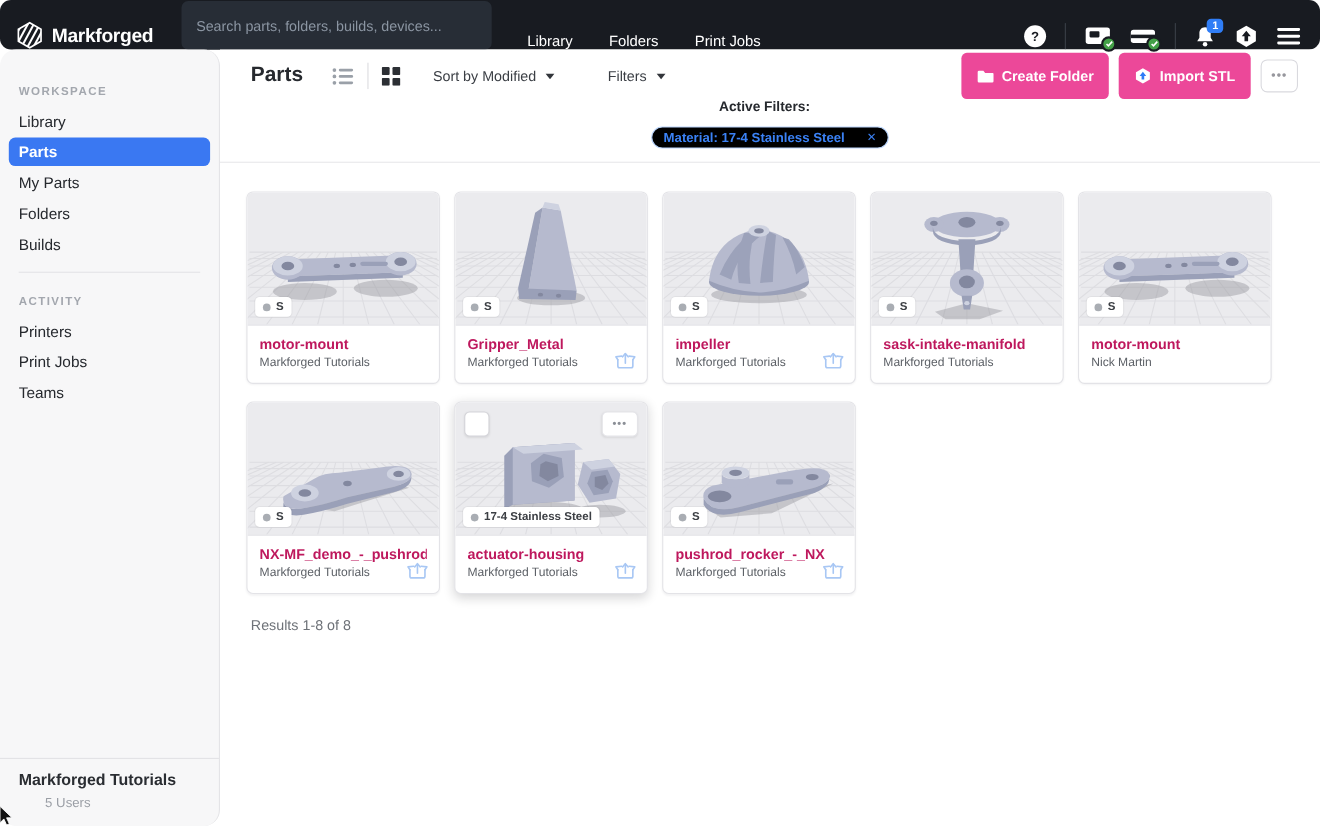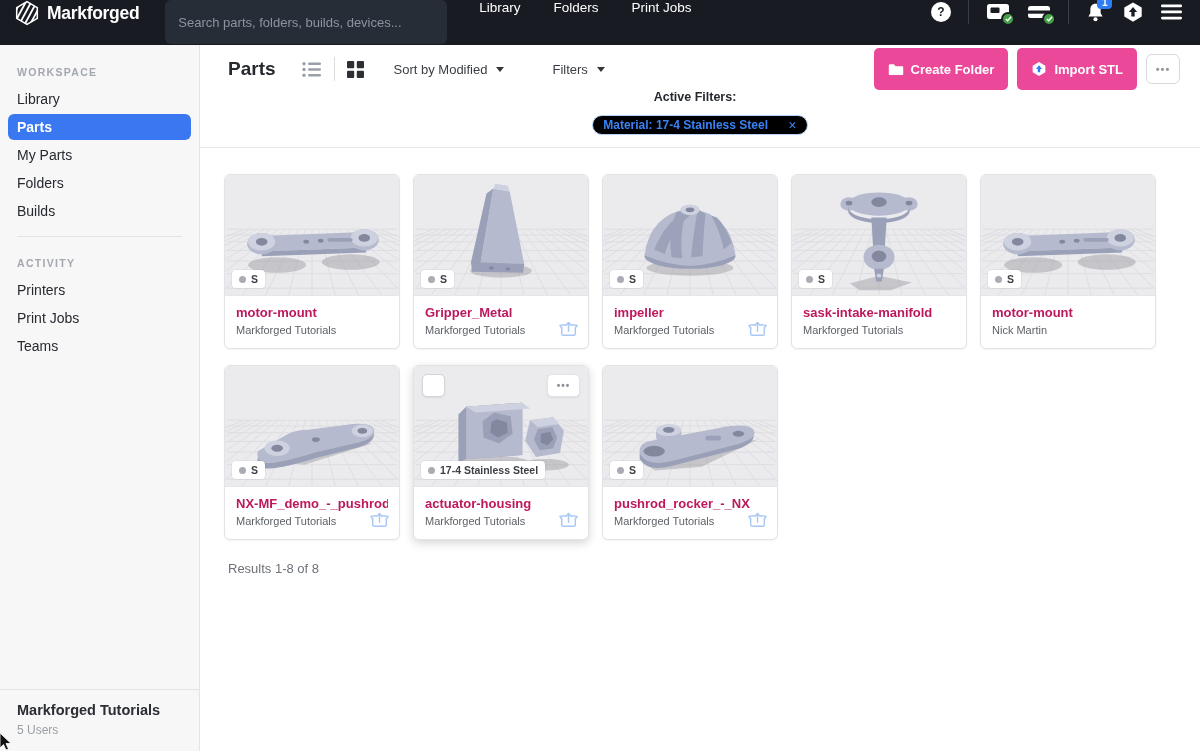--- a/index.html
+++ b/index.html
@@ -1,20 +1,20 @@
 <!DOCTYPE html>
 <html><head>
 <meta charset="utf-8">
 <style>
   * { margin:0; padding:0; box-sizing:border-box; }
   html,body { width:1200px; height:751px; overflow:hidden; background:#fff;
     font-family:"Liberation Sans","DejaVu Sans",sans-serif; }
 
   
-  .navbar { height:45px; background:#181b21; display:flex; align-items:flex-start; padding:0 18px 0 14px; }
+  .navbar { height:45px; background:#181b21; display:flex; align-items:flex-end; padding:0 18px 0 14px;border-radius:10px; }
   .brand { display:flex; align-items:center; gap:7px; color:#fff; font-weight:bold; font-size:17.5px; letter-spacing:-0.3px; }
   .search-input { margin-left:26px; width:282px; height:44px; background:#272d36; border:none; border-radius:6px;
     color:#cfd6de; font-size:13px; padding:0 13px; outline:none; }
   .search-input::placeholder { color:#8b95a2; }
   .nav-links { display:flex; gap:33px; margin-left:32px; }
   .nav-link { color:#fff; font-size:13.5px; cursor:pointer; }
   .nav-right { margin-left:auto; display:flex; align-items:center; gap:17px; }
   .help-icon { width:20px; height:20px; border-radius:50%; background:#fff; color:#181b21;
     font-size:12px; font-weight:bold; display:flex; align-items:center; justify-content:center; cursor:pointer; }
   .nav-divider { width:1px; height:24px; background:#3a4048; }
@@ -22,28 +22,28 @@
   .status-badge { position:absolute; right:-5px; bottom:-3px; width:14px; height:14px; background:#43a047;
     border-radius:50%; border:2px solid #181b21; display:flex; align-items:center; justify-content:center; }
   .bell-wrap { position:relative; display:flex; cursor:pointer; }
   .notif-badge { position:absolute; top:-6px; right:-7px; background:#2f7df6; color:#fff; font-size:10px;
     font-weight:bold; border-radius:4px; padding:1px 4.5px; }
   .hamburger { cursor:pointer; display:flex; }
 
   
   .layout { display:flex; height:706px; }
   .sidebar { width:200px; background:#f7f7f8; border-right:1px solid #e4e4e7; display:flex; flex-direction:column;
-    padding-top:13px; position:relative; }
+    padding-top:24px; position:relative;border-radius:15px; }
   .section-label { font-size:10.5px; letter-spacing:1.3px; color:#a3a7ae; font-weight:bold; padding:8px 17px 6px; }
   .side-item { font-size:14px; color:#26292e; padding:5px 9px; margin:2px 8px; border-radius:6px; cursor:pointer; }
   .side-item.active { background:#3a78f2; color:#fff; font-weight:600; }
   .side-divider { height:1px; background:#e3e3e6; margin:12px 17px; }
   .sidebar-footer { margin-top:auto; padding:12px 17px 14px; border-top:1px solid #e3e3e6; }
   .org-name { font-size:14.5px; font-weight:bold; color:#2a2d32; }
-  .org-users { font-size:12px; color:#9a9ea5; margin-top:5px; }
+  .org-users { font-size:12px; color:#9a9ea5; margin-top:5px;margin-left:24px; }
   .cursor-arrow { position:absolute; left:0; bottom:0; }
 
   .main { flex:1; display:flex; flex-direction:column; overflow:hidden; background:#fff; }
 
   
   .toolbar { height:44px; display:flex; align-items:center; padding:4px 20px 0 28px; }
   .page-title { font-size:19px; font-weight:bold; color:#26292e; margin-right:26px; }
   .view-toggle { display:flex; align-items:center; gap:12px; margin-right:30px; }
   .vt-divider { width:1px; height:24px; background:#dcdce0; }
   .icon-btn { display:flex; align-items:center; cursor:pointer; }

